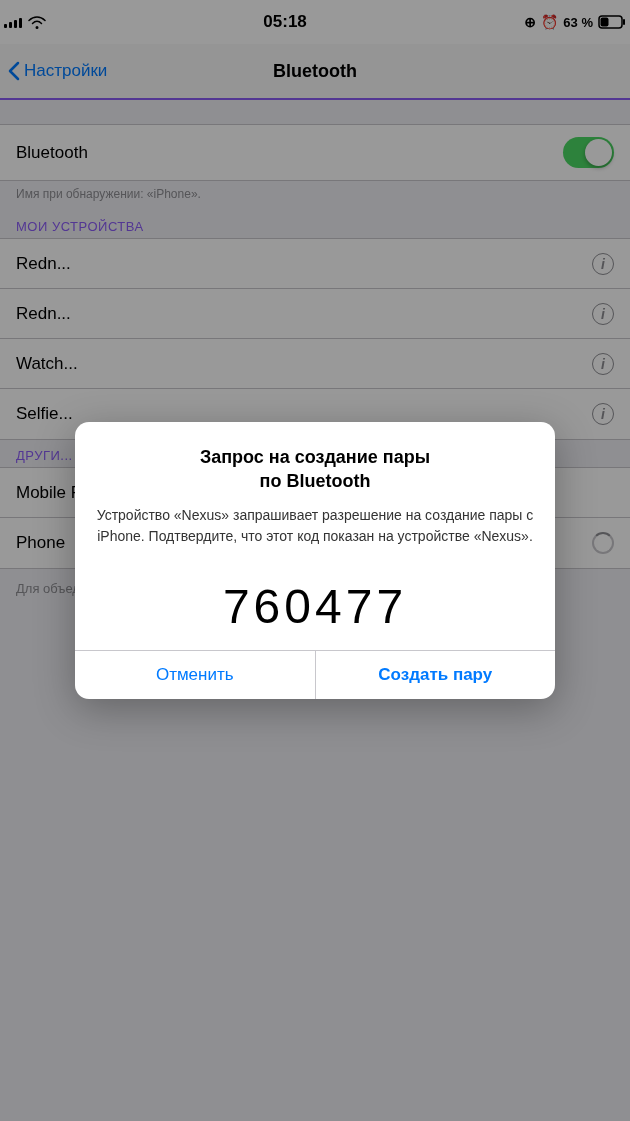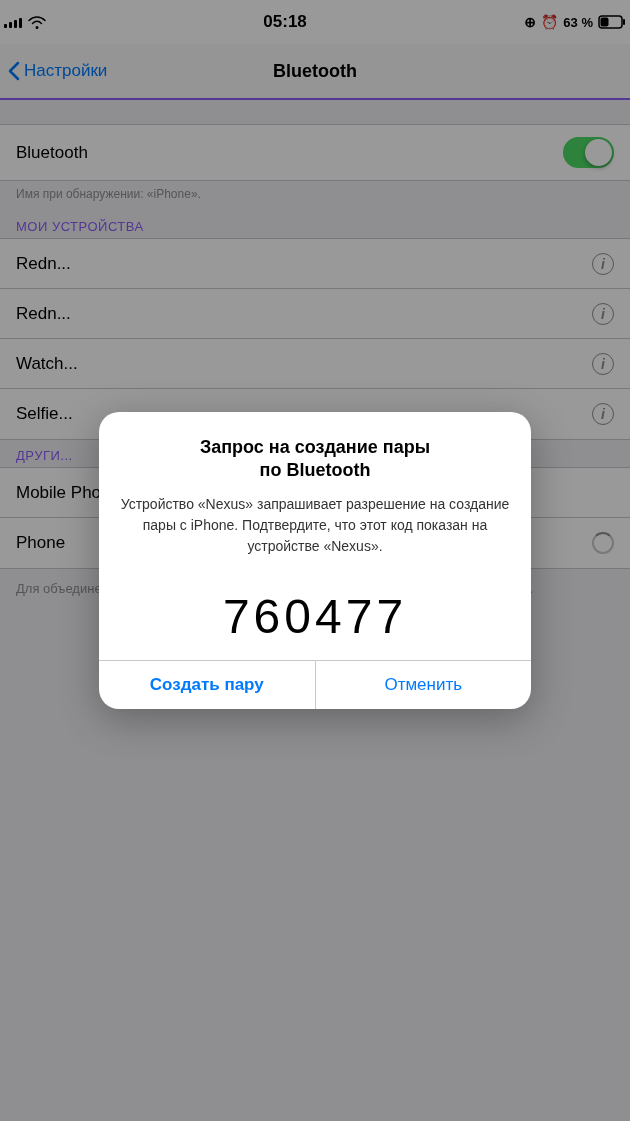--- a/index.html
+++ b/index.html
@@ -191,22 +191,22 @@
       position: absolute;
       top: 0; left: 0; right: 0; bottom: 0;
       background: rgba(0,0,0,0.4);
       display: flex;
       align-items: center;
       justify-content: center;
       z-index: 100;
     }
     .dialog {
       background: #fff;
-      border-radius: 20px;
-      width: 432px;
+      border-radius: 14px;
+      width: 480px;
       max-width: 90%;
       overflow: hidden;
       box-shadow: 0 10px 40px rgba(0,0,0,0.3);
     }
     .dialog-body {
       padding: 24px 20px 16px;
       text-align: center;
     }
     .dialog-title {
       font-size: 18px;
@@ -344,17 +344,17 @@
 </div>
 
 <div class="overlay">
   <div class="dialog">
     <div class="dialog-body">
       <div class="dialog-title">Запрос на создание пары<br>по Bluetooth</div>
       <div class="dialog-message">Устройство «Nexus» запрашивает разрешение на создание пары с iPhone. Подтвердите, что этот код показан на устройстве «Nexus».</div>
       <div class="dialog-code">760477</div>
     </div>
     <div class="dialog-actions">
+      <button class="dialog-btn">Отменить</button>
       <button class="dialog-btn dialog-btn-confirm">Создать пару</button>
-      <button class="dialog-btn">Отменить</button>
     </div>
   </div>
 </div>
 
 </body></html>

